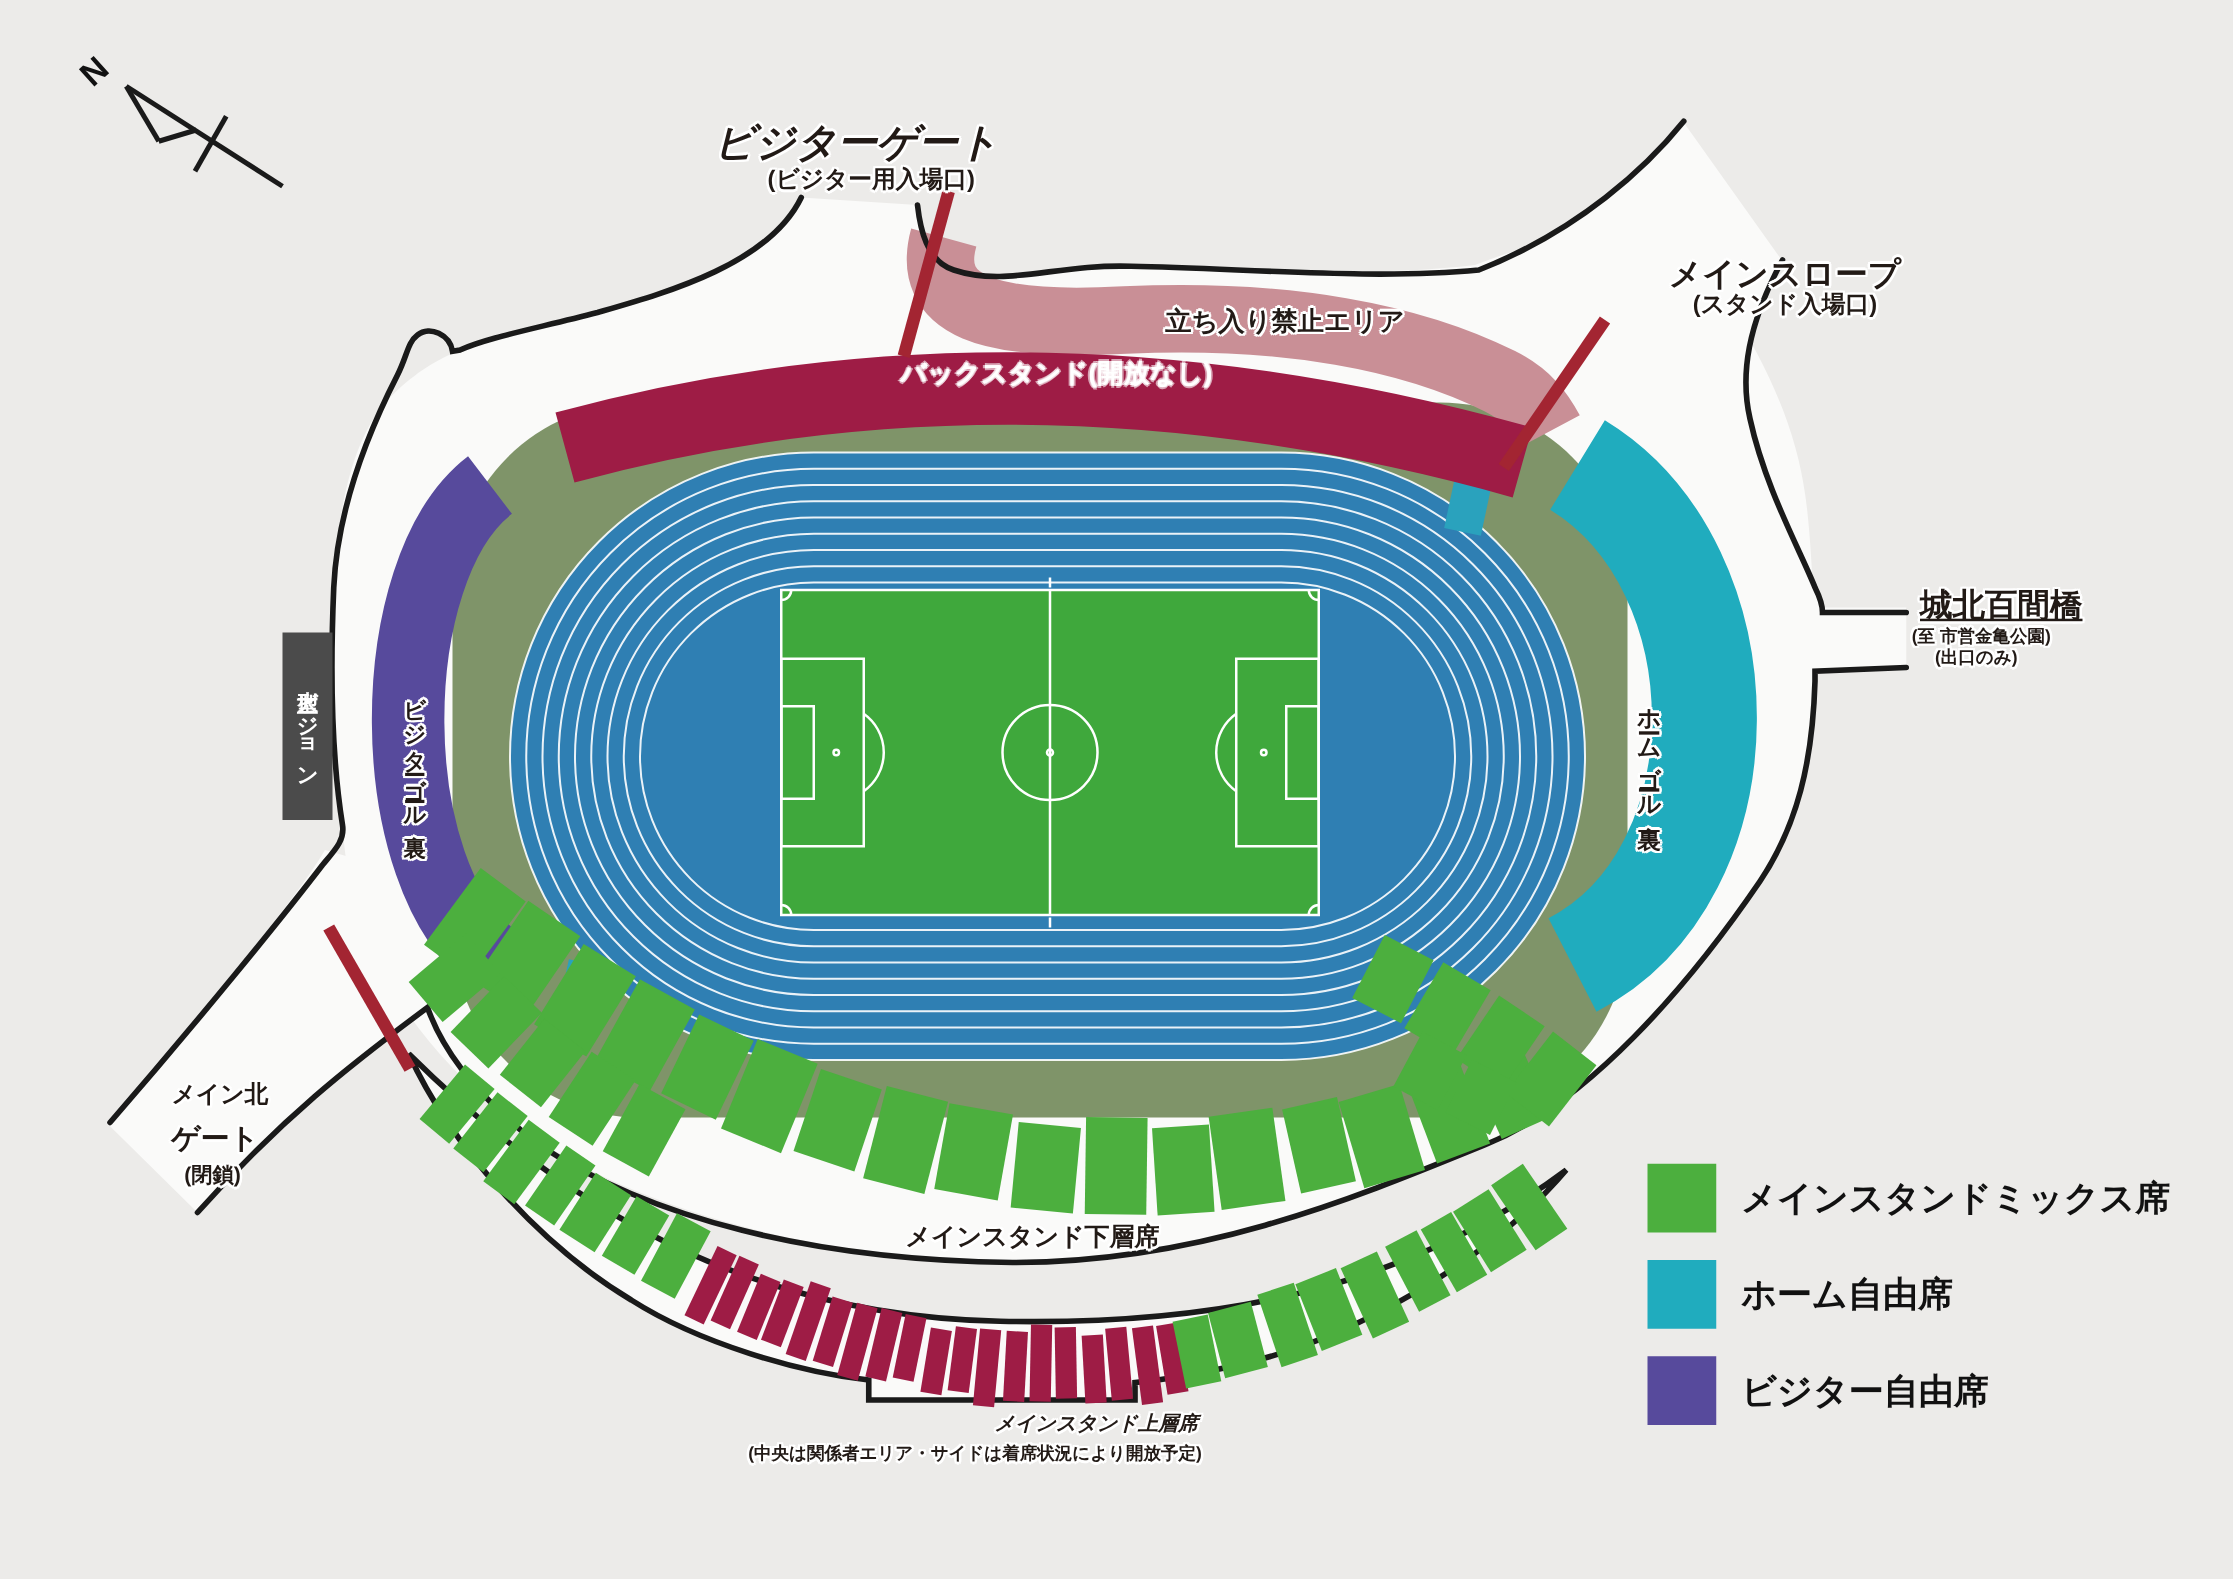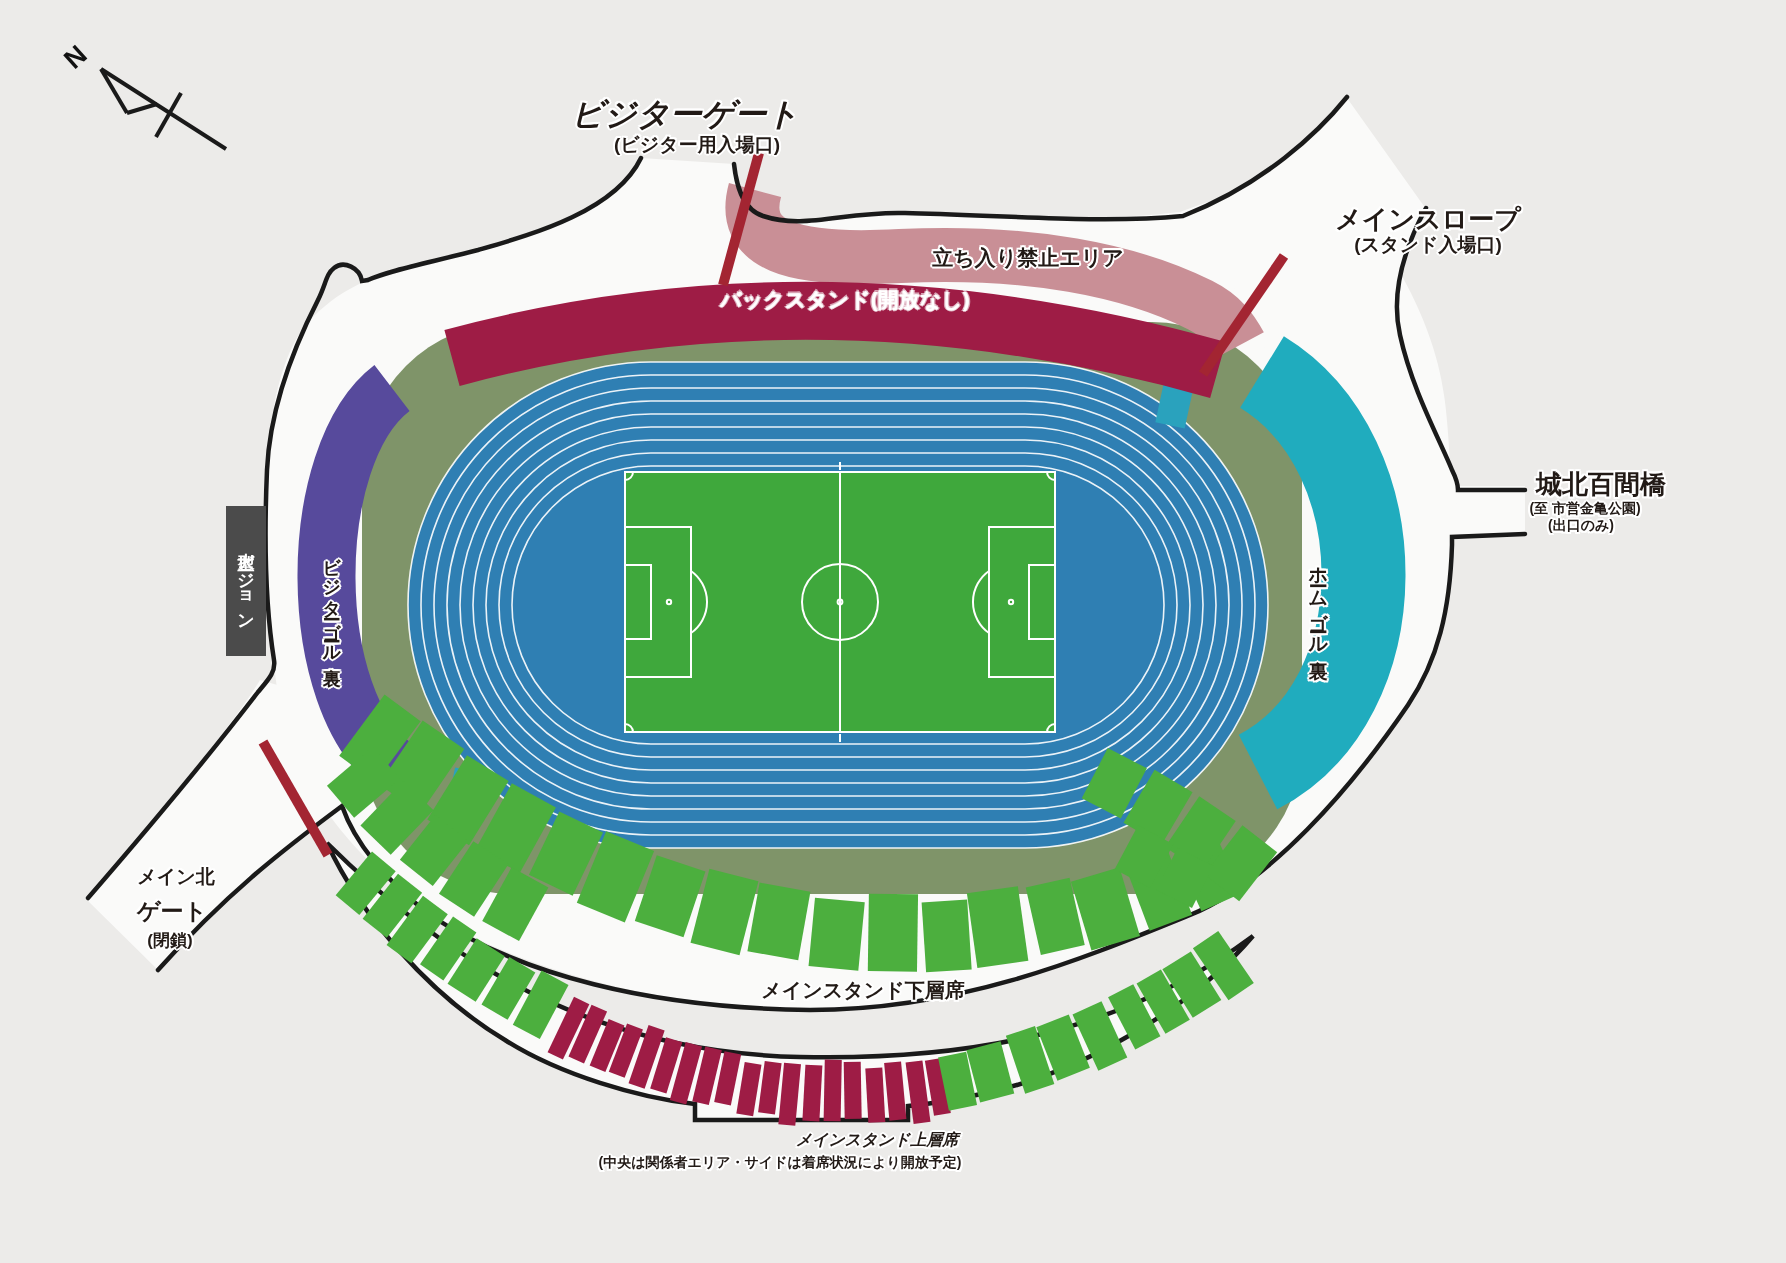--- a/index.html
+++ b/index.html
@@ -208,26 +208,40 @@
 <div class="lbl" style="left:1028px;top:258px;font-size:21px;">立ち入り禁止エリア</div>
 <div class="lbl white" style="left:845px;top:300px;font-size:21px;">バックスタンド(開放なし)</div>
 
 <div id="bigvision" style="background: rgb(75, 75, 75);">
   <span class="t">大型ビジョン</span>
 </div>
 
 <div class="lbl vert" style="left:331px;top:600px;font-size:18px;">ビジターゴール裏</div>
 <div class="lbl vert" style="left:1318px;top:600px;font-size:19px;">ホームゴール裏</div>
 
-<div class="lbl" style="left:1601px;top:484px;font-size:26px;">城北百間橋</div>
+<div class="lbl" style="left:1601px;top:484px;font-size:26px;text-decoration:underline;">城北百間橋</div>
 <div class="lbl" style="left:1585px;top:509px;font-size:14px;">(至 市営金亀公園)</div>
 <div class="lbl" style="left:1581px;top:526px;font-size:14px;">(出口のみ)</div>
 
 <div class="lbl" style="left:176px;top:877px;font-size:19px;">メイン北</div>
 <div class="lbl" style="left:172px;top:911px;font-size:23px;">ゲート</div>
 <div class="lbl" style="left:170px;top:941px;font-size:17px;">(閉鎖)</div>
 
-<div class="lbl" style="left:826px;top:991px;font-size:20px;margin-left:37px;">メインスタンド下層席</div>
+<div class="lbl" style="left:826px;top:991px;font-size:20px;">メインスタンド下層席</div>
 <div class="lbl" style="left:877px;top:1140px;font-size:16px;font-style:italic;">メインスタンド上層席</div>
 <div class="lbl" style="left:780px;top:1163px;font-size:14px;">(中央は関係者エリア・サイドは着席状況により開放予定)</div>
 
+<div id="legend">
+      <div class="legrow">
+        <div class="legsw" style="background: rgb(76, 175, 62);"></div>
+        <div class="leglab">メインスタンドミックス席</div>
+      </div>
+      <div class="legrow">
+        <div class="legsw" style="background: rgb(32, 172, 190);"></div>
+        <div class="leglab">ホーム自由席</div>
+      </div>
+      <div class="legrow">
+        <div class="legsw" style="background: rgb(87, 74, 156);"></div>
+        <div class="leglab">ビジター自由席</div>
+      </div>
+    </div>
 
 </div>
 
 </body></html>

